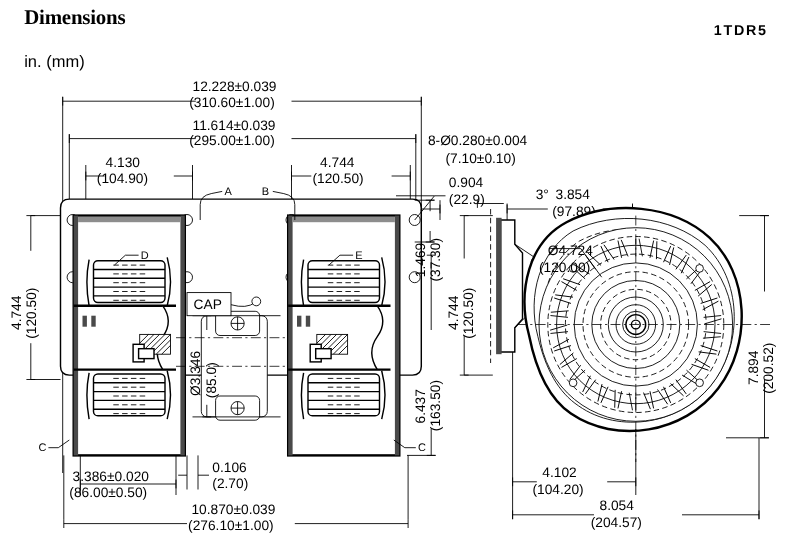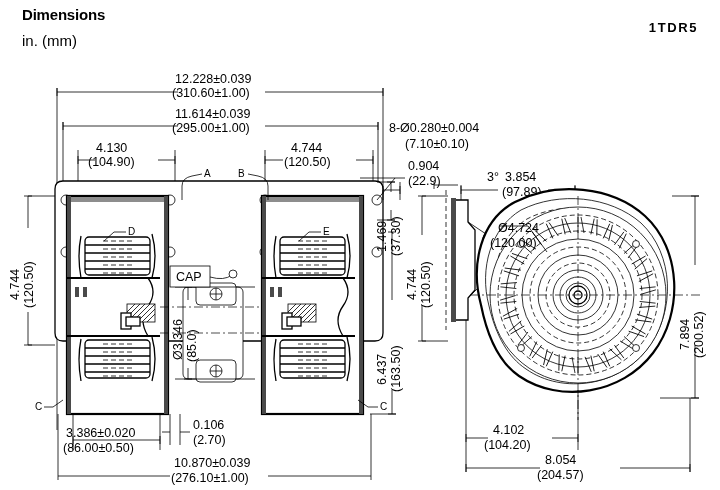--- a/index.html
+++ b/index.html
@@ -4,24 +4,24 @@
 <title>Dimensions 1TDR5</title>
 <style>
   html,body{margin:0;padding:0;background:#ffffff;}
   body{
     width:720px;height:490px;position:relative;overflow:hidden;
     font-family:"Liberation Sans","DejaVu Sans",sans-serif;
     color:#000;
   }
   #page-title{
     position:absolute;left:22px;top:6px;
-    font-size:15px;font-weight:bold;letter-spacing:-0.2px;
+    font-size:19px;font-weight:bold;letter-spacing:-0.2px;font-family:Liberation Serif, serif;
   }
   #units-label{
-    position:absolute;left:22px;top:32px;font-size:15px;
+    position:absolute;left:22px;top:48px;font-size:15px;
   }
   #part-number{
     position:absolute;right:22px;top:20px;
     font-size:13px;font-weight:bold;letter-spacing:1.6px;
   }
   #drawing-canvas{
     position:absolute;left:0;top:0;width:703px;height:490px;
   }
   svg{display:block;}
   text{font-family:"Liberation Sans","DejaVu Sans",sans-serif;fill:#000;}

